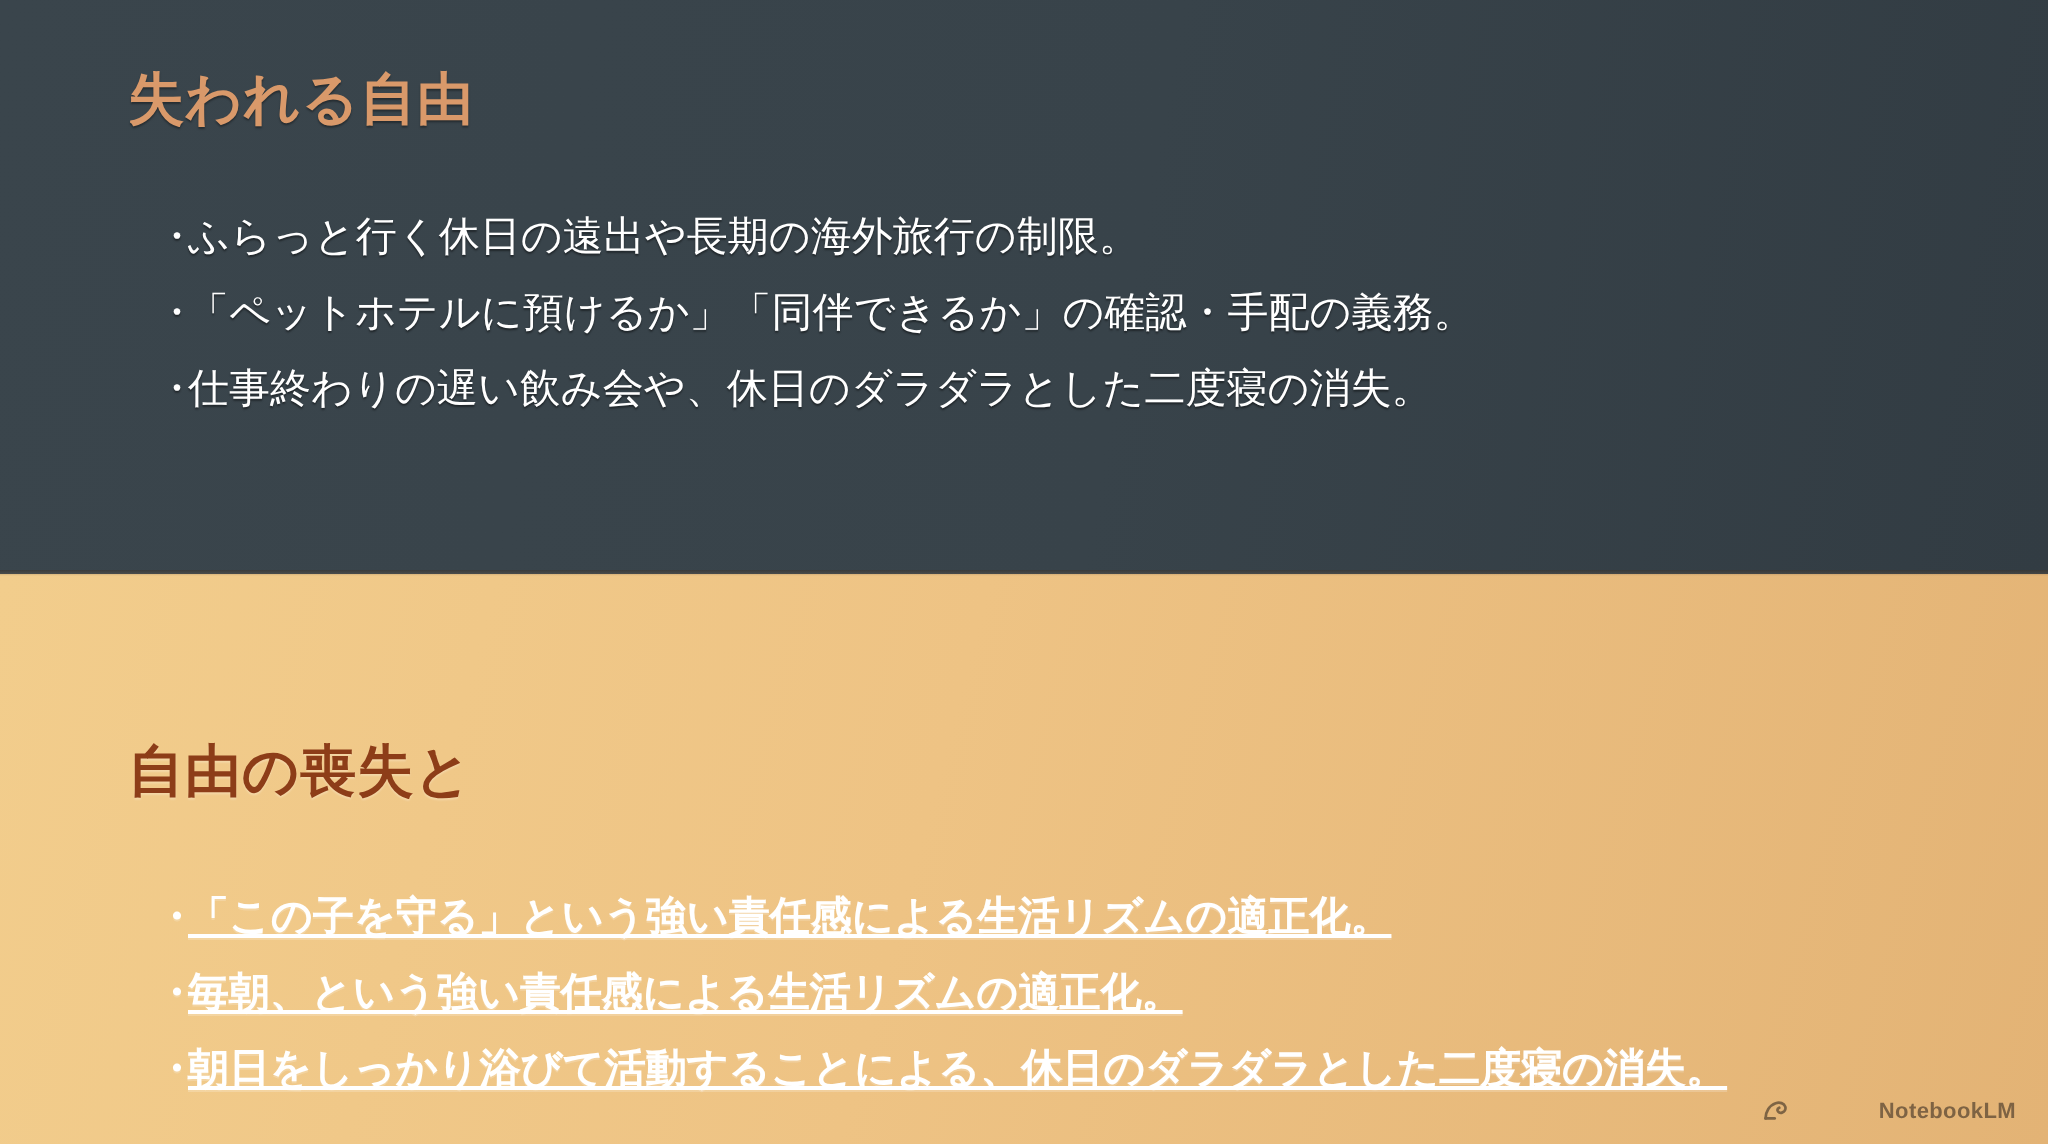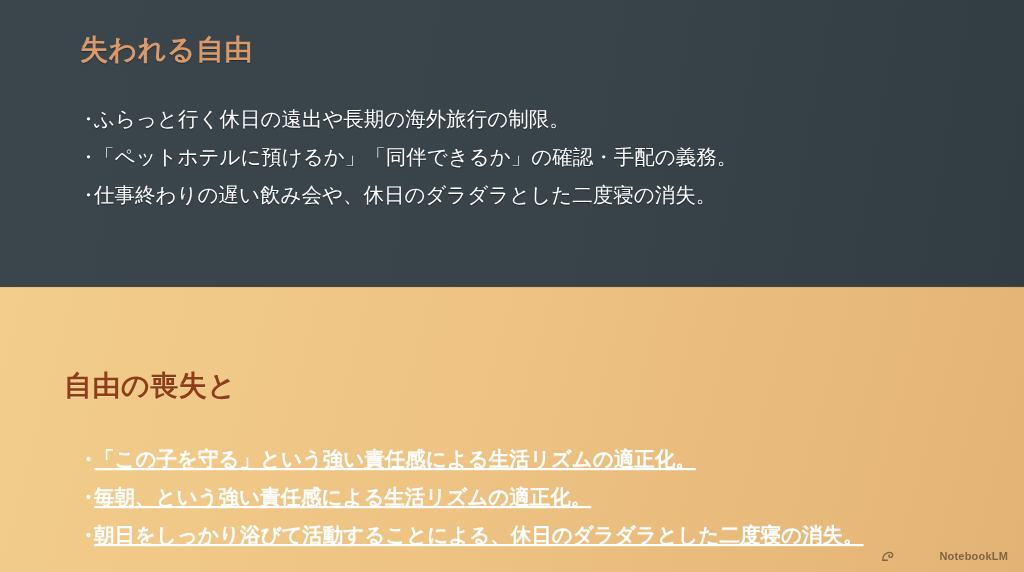--- a/index.html
+++ b/index.html
@@ -50,21 +50,21 @@
   }
 
   
   .heading {
     position: absolute;
     font-weight: bold;
     letter-spacing: .5px;
     white-space: nowrap;
   }
   .heading-lost {
-    left: 80px;
+    left: 64px;
     top: 31px;
     font-size: 28px;
     color: #d9996a;
     text-shadow: 0 1px 1px rgba(0,0,0,.35);
     text-align: center;
   }
   .heading-gain {
     left: 64px;
     top: 367px;
     font-size: 28px;

